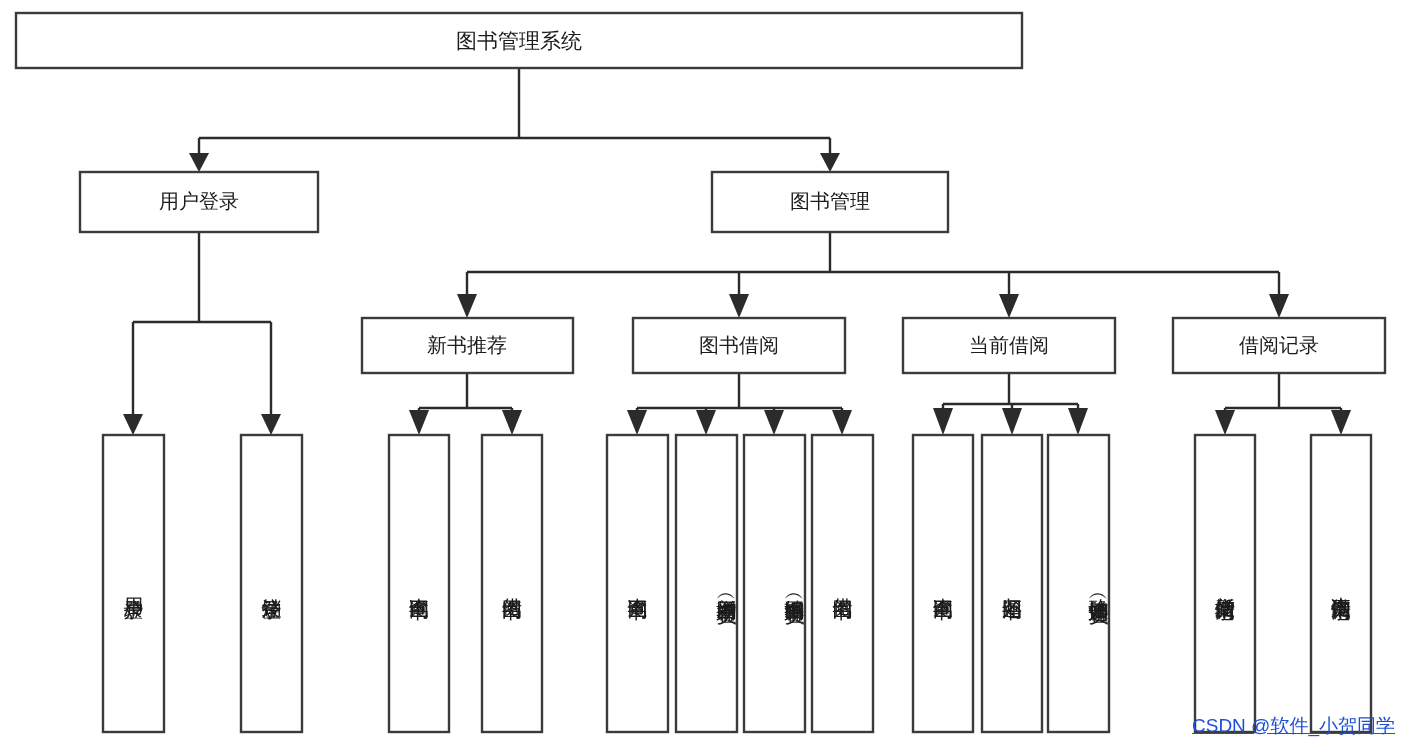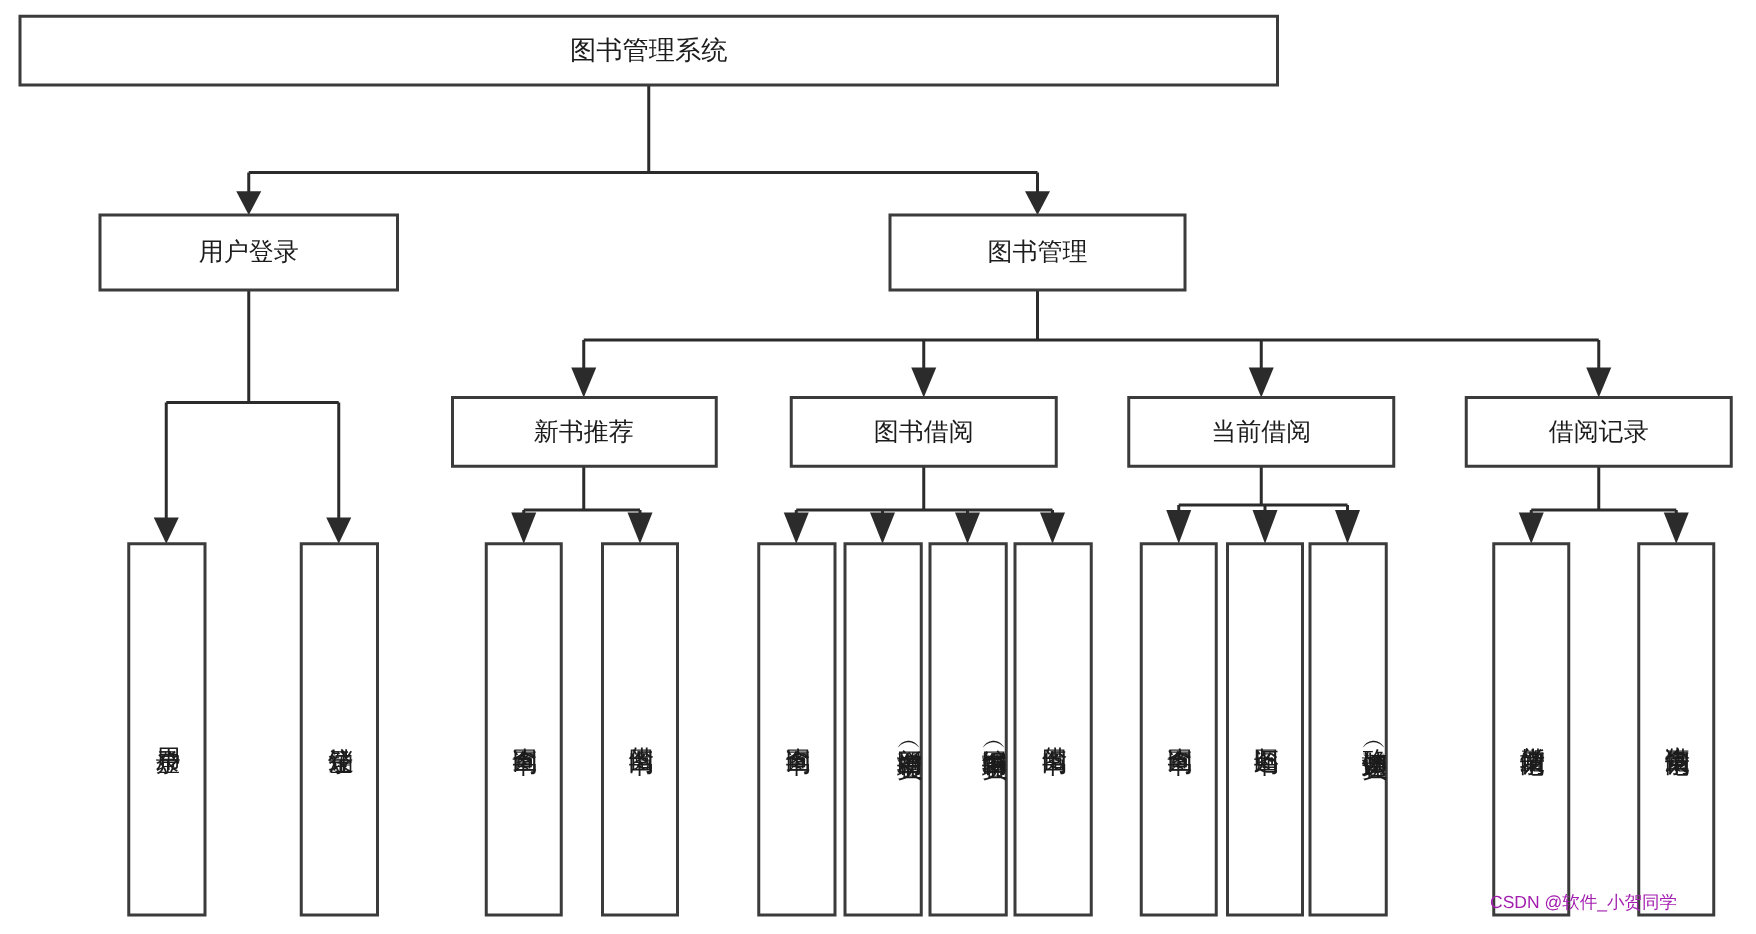--- a/index.html
+++ b/index.html
@@ -75,24 +75,25 @@
     white-space: nowrap;
     pointer-events: none;
     user-select: none;
   }
   .leaf-label.center-v {
     align-items: center;
   }
   .watermark {
     position: absolute;
     font-family: "Liberation Sans", "DejaVu Sans", sans-serif;
-    font-size: 14px;
-    color: #a21caf;
+    font-size: 19px;
+    color: #1d4ed8;
     white-space: nowrap;
     user-select: none;
+    text-decoration: underline;
   }
 </style>
 </head>
 <body>
 
 <div id="diagram-root">
 
   <svg class="diagram-canvas" viewBox="0 0 1405 747">
 
     <g>

